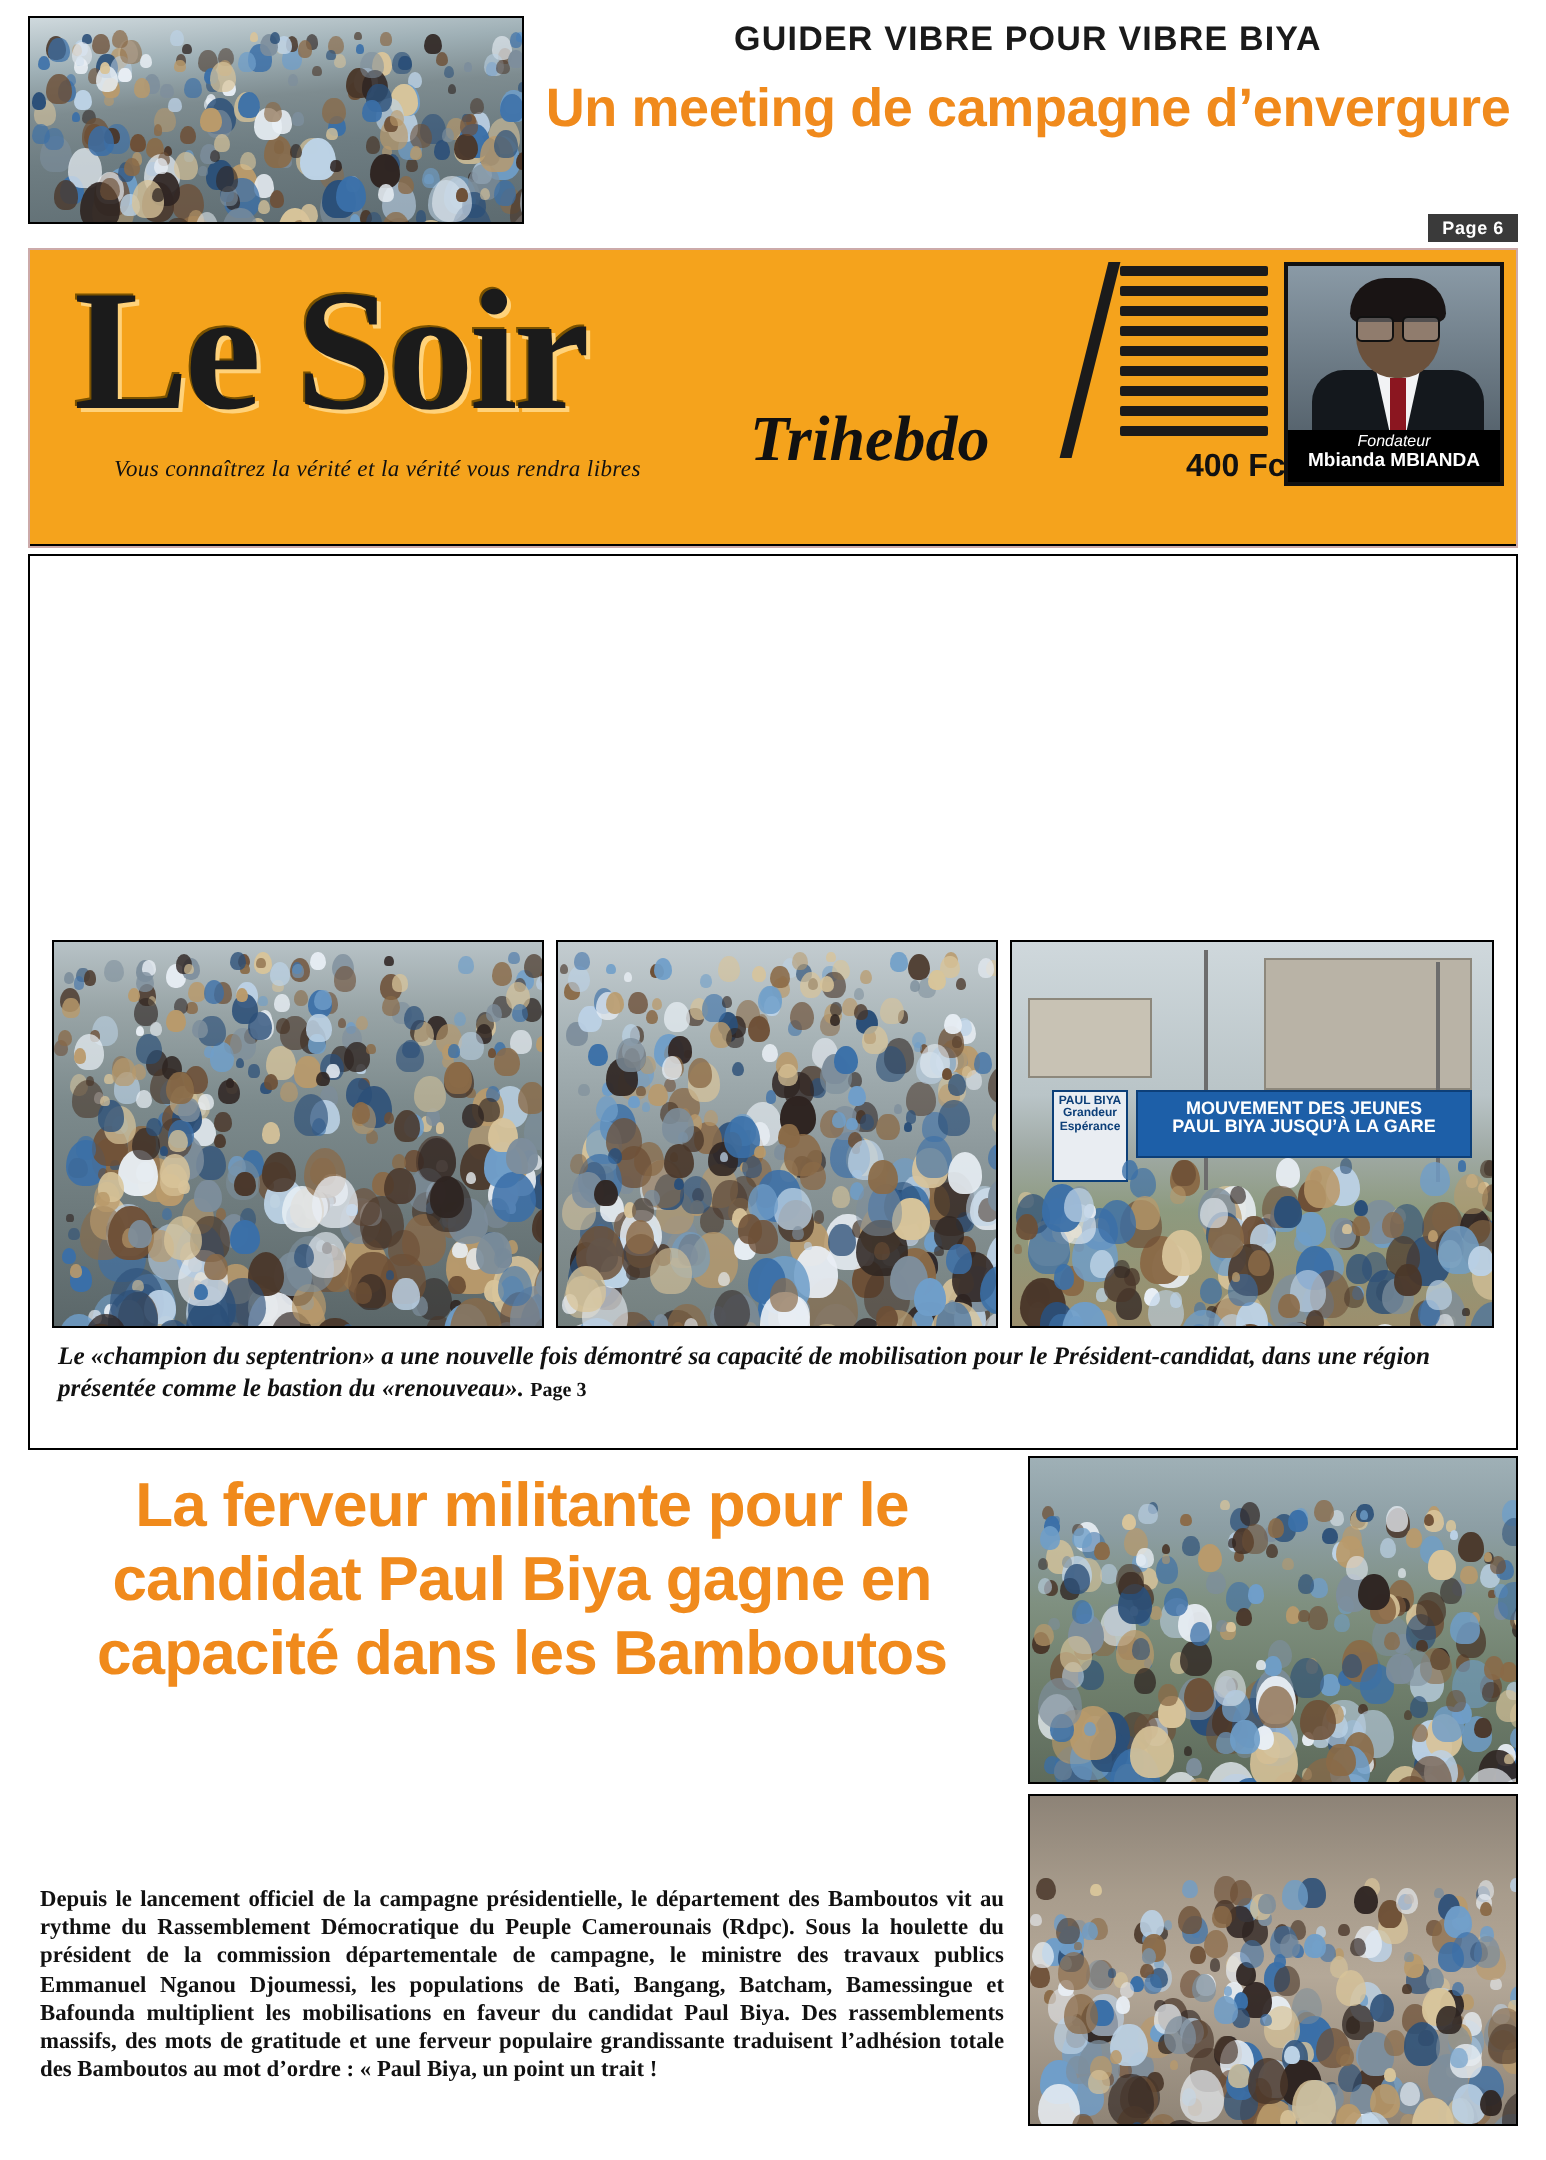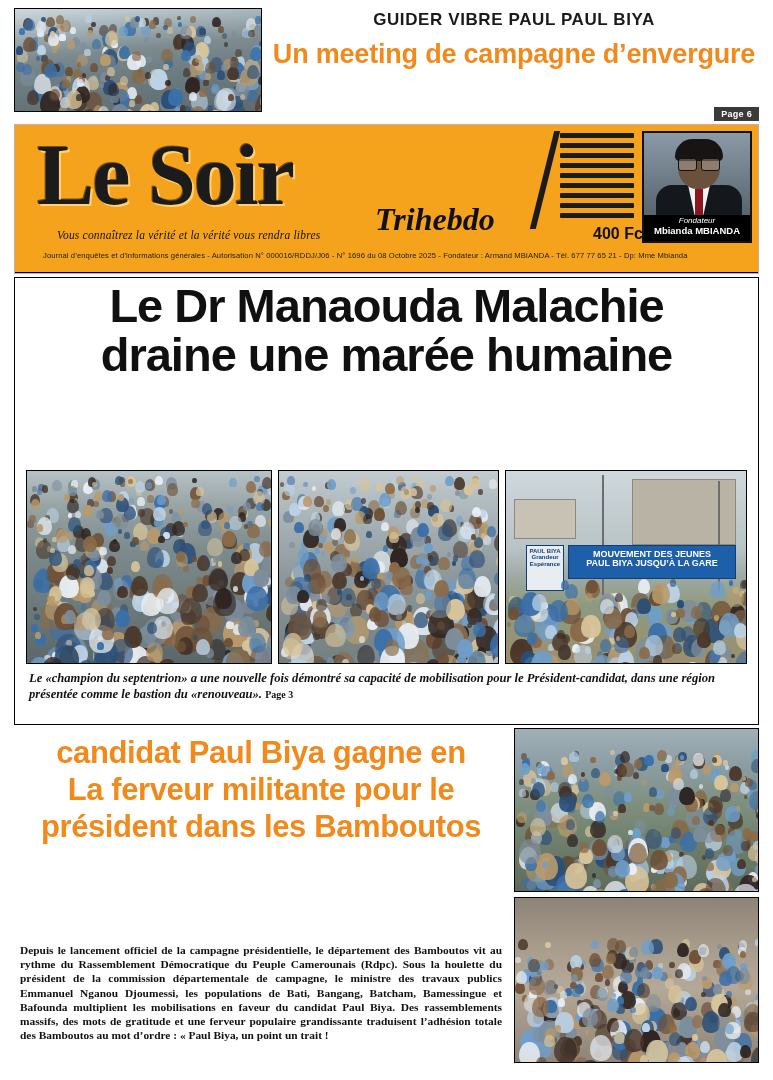--- a/index.html
+++ b/index.html
@@ -430,21 +430,21 @@
           <i class="blob" style="left:174.0px;top:82.7px;width:7.7px;height:8.9px;background:#e8eef4;opacity:0.84"></i>
           <i class="blob" style="left:116.7px;top:41.8px;width:9.0px;height:10.4px;background:#8a6a47;opacity:0.67"></i>
           <i class="blob" style="left:129.7px;top:62.9px;width:6.0px;height:6.9px;background:#2f2522;opacity:0.67"></i>
           <i class="blob" style="left:85.2px;top:44.6px;width:11.1px;height:12.8px;background:#b99a6b;opacity:1.00"></i>
           <i class="blob" style="left:232.1px;top:56.2px;width:12.4px;height:14.2px;background:#2b4f78;opacity:0.69"></i>
           <i class="blob" style="left:148.4px;top:54.5px;width:5.6px;height:6.5px;background:#d8c49a;opacity:0.78"></i>
           <i class="blob" style="left:92.3px;top:57.9px;width:7.9px;height:9.0px;background:#d8c49a;opacity:0.68"></i>
         </div>
     </div>
     <div class="topstrip-text">
-      <div class="kicker">GUIDER VIBRE PAUL PAUL BIYA</div>
+      <div class="kicker">GUIDER VIBRE POUR VIBRE BIYA</div>
       <div class="topstrip-head">Un meeting de campagne d’envergure</div>
     </div>
     <div class="page-tag tag-top">Page 6</div>
   </div>
 
   <div class="masthead">
     <div class="logo">
       <div class="logo-text">Le Soir</div>
     </div>
     <div class="logo-slash"></div>
@@ -455,43 +455,38 @@
         <span></span>
         <span></span>
       <span></span>
         <span></span>
         <span></span>
         <span></span>
     </div>
     <div class="trihebdo">Trihebdo</div>
     <div class="slogan">Vous connaîtrez la vérité et la vérité vous rendra libres</div>
     <div class="price">400 Fcfa</div>
-    <div class="legal">Journal d’enquêtes et d’informations générales  -  Autorisation N° 000016/RDDJ/J06  -  N° 1696 du 08 Octobre 2025 - Fondateur : Armand MBIANDA - Tél. 677 77 65 21 - Dp: Mme Mbianda</div>
 
     <div class="portrait">
       <div class="portrait-photo">
         <div class="p-suit"></div>
         <div class="p-shirt"></div>
         <div class="p-tie"></div>
         <div class="p-head"></div>
         <div class="p-hair"></div>
         <div class="p-glass"></div>
       </div>
       <div class="portrait-caption">
         <div class="pc1">Fondateur</div>
         <div class="pc2">Mbianda MBIANDA</div>
       </div>
     </div>
   </div>
 
   <div class="lead">
-    <div class="lead-title">
-      <div>Le Dr Manaouda Malachie</div>
-      <div>draine une marée humaine</div>
-    </div>
 
     <div class="lead-photos">
       <div class="ph ph1">
         <div class="crowd-a"></div>
         <div class="crowd-layer" id="c1" style="position: absolute; inset: 0px; overflow: hidden;">
             <i class="blob" style="left:238.3px;top:115.2px;width:16.6px;height:19.1px;background:#2b4f78;opacity:0.91"></i>
             <i class="blob" style="left:65.4px;top:84.3px;width:7.5px;height:8.7px;background:#4a372a;opacity:0.64"></i>
             <i class="blob" style="left:70.7px;top:185.7px;width:18.3px;height:21.1px;background:#2f2522;opacity:0.95"></i>
             <i class="blob" style="left:218.8px;top:190.1px;width:15.7px;height:18.0px;background:#6f9ec9;opacity:0.76"></i>
             <i class="blob" style="left:0.1px;top:49.4px;width:6.9px;height:7.9px;background:#6d4f36;opacity:0.59"></i>
@@ -1473,23 +1468,23 @@
 
     <div class="lead-caption">
       <span>Le «champion du septentrion» a une nouvelle fois démontré sa capacité de mobilisation pour le Président-candidat, dans une région présentée comme le bastion du «renouveau».</span>
       <span class="pg">Page 3</span>
     </div>
   </div>
 
   <div class="story2">
     <div class="s2-left">
       <div class="s2-title">
+        <div>La ferveur militante pour le</div>
         <div>candidat Paul Biya gagne en</div>
-        <div>La ferveur militante pour le</div>
-        <div>président dans les Bamboutos</div>
+        <div>capacité dans les Bamboutos</div>
       </div>
       <div class="s2-body">Depuis le lancement officiel de la campagne présidentielle, le département des Bamboutos vit au rythme du Rassemblement Démocratique du Peuple Camerounais (Rdpc). Sous la houlette du président de la commission départementale de campagne, le ministre des travaux publics Emmanuel Nganou Djoumessi, les populations de Bati, Bangang, Batcham, Bamessingue et Bafounda multiplient les mobilisations en faveur du candidat Paul Biya. Des rassemblements massifs, des mots de gratitude et une ferveur populaire grandissante traduisent l’adhésion totale des Bamboutos au mot d’ordre : « Paul Biya, un point un trait !</div>
     </div>
 
     <div class="s2-right">
       <div class="s2-photo a">
         <div class="march"></div>
         <div class="crowd-layer" id="c4" style="position: absolute; inset: 0px; overflow: hidden;">
             <i class="blob" style="left:10.3px;top:28.5px;width:4.3px;height:4.9px;background:#3a6fa8;opacity:0.55"></i>
             <i class="blob" style="left:136.2px;top:155.2px;width:5.3px;height:6.1px;background:#d8c49a;opacity:0.67"></i>

